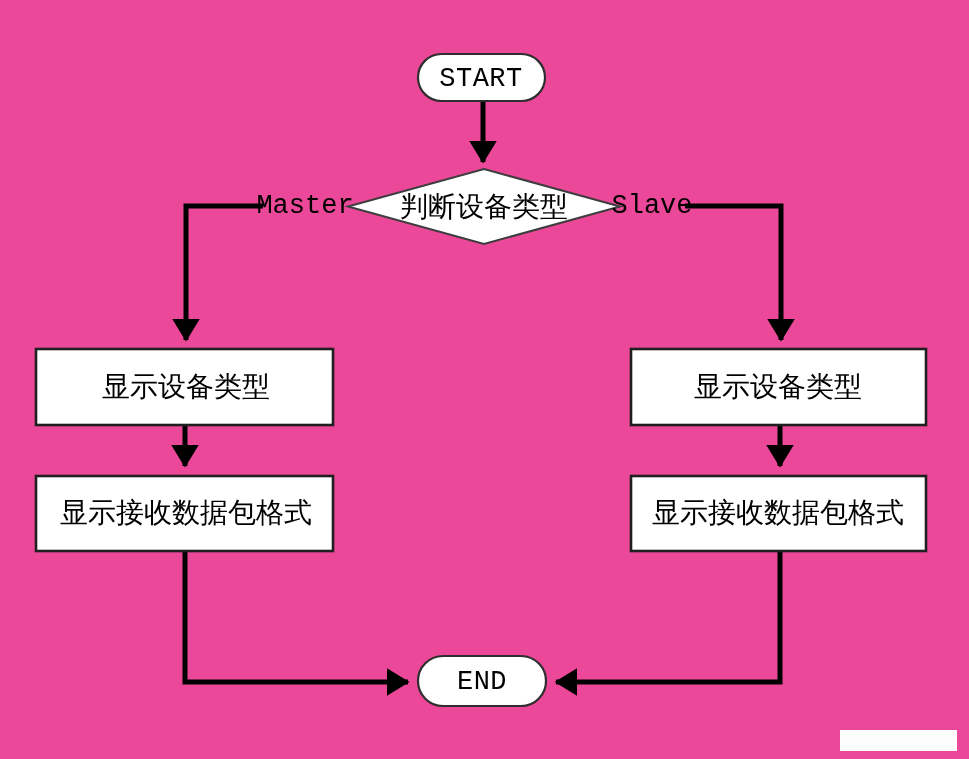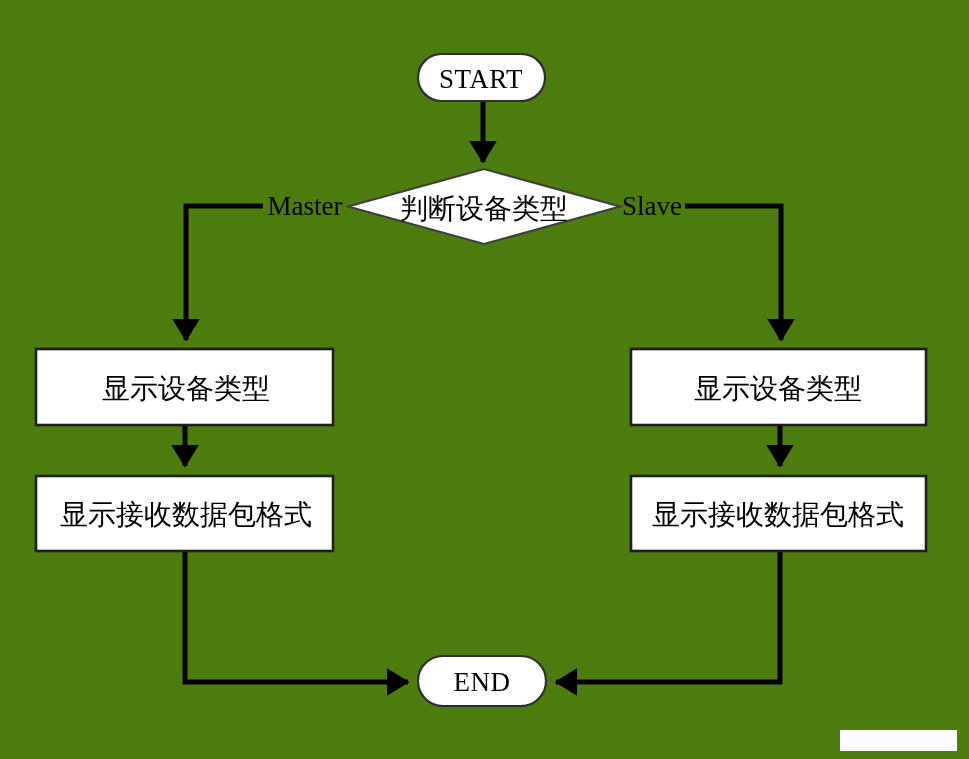--- a/index.html
+++ b/index.html
@@ -4,23 +4,23 @@
 <style>
   html, body {
     margin: 0;
     padding: 0;
     background: #ffffff;
   }
   .canvas {
     position: relative;
     width: 969px;
     height: 759px;
-    background: #4d7c0f;
+    background: #ec4899;
     overflow: hidden;
-    font-family: Liberation Serif, serif;
+    font-family: Liberation Mono, monospace;
   }
   svg { display: block; }
   .shape {
     fill: #ffffff;
     stroke: #2e2e2e;
   }
   .terminator { stroke-width: 2.2; }
   .process    { stroke-width: 2.6; stroke: #1f1f1f; }
   .decision   { stroke-width: 2;   stroke: #3d3d3d; }
   .edge {

